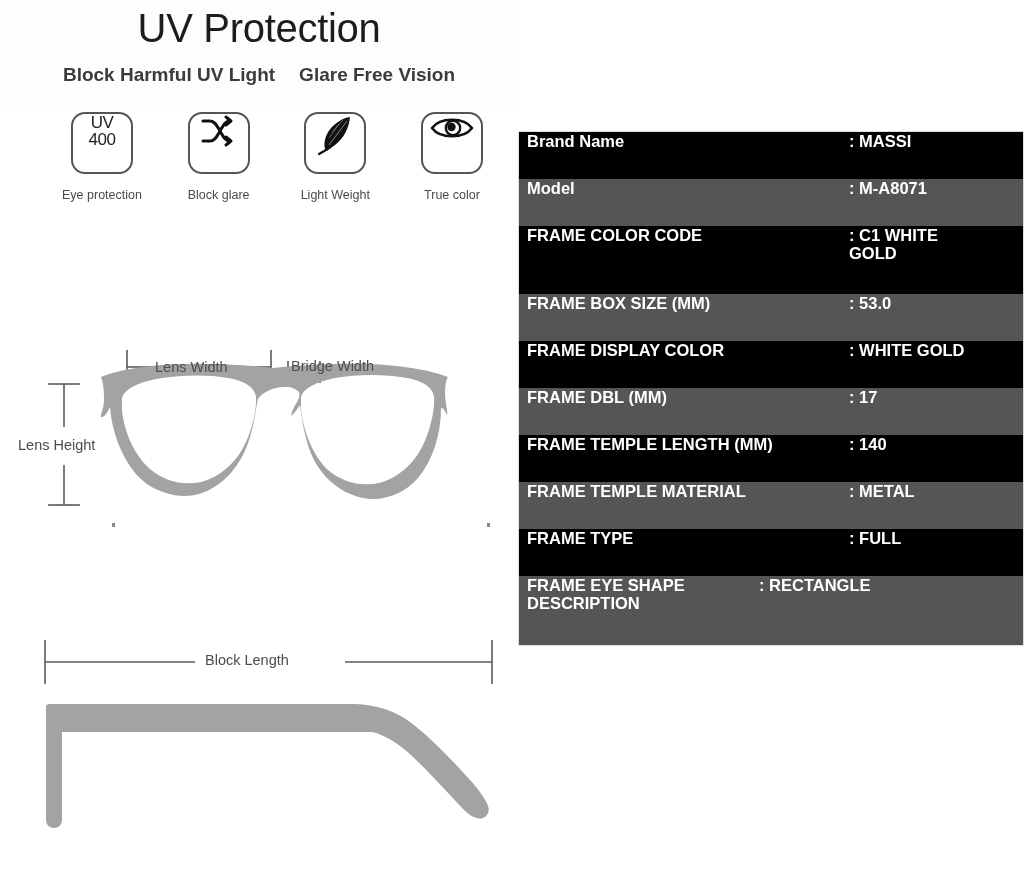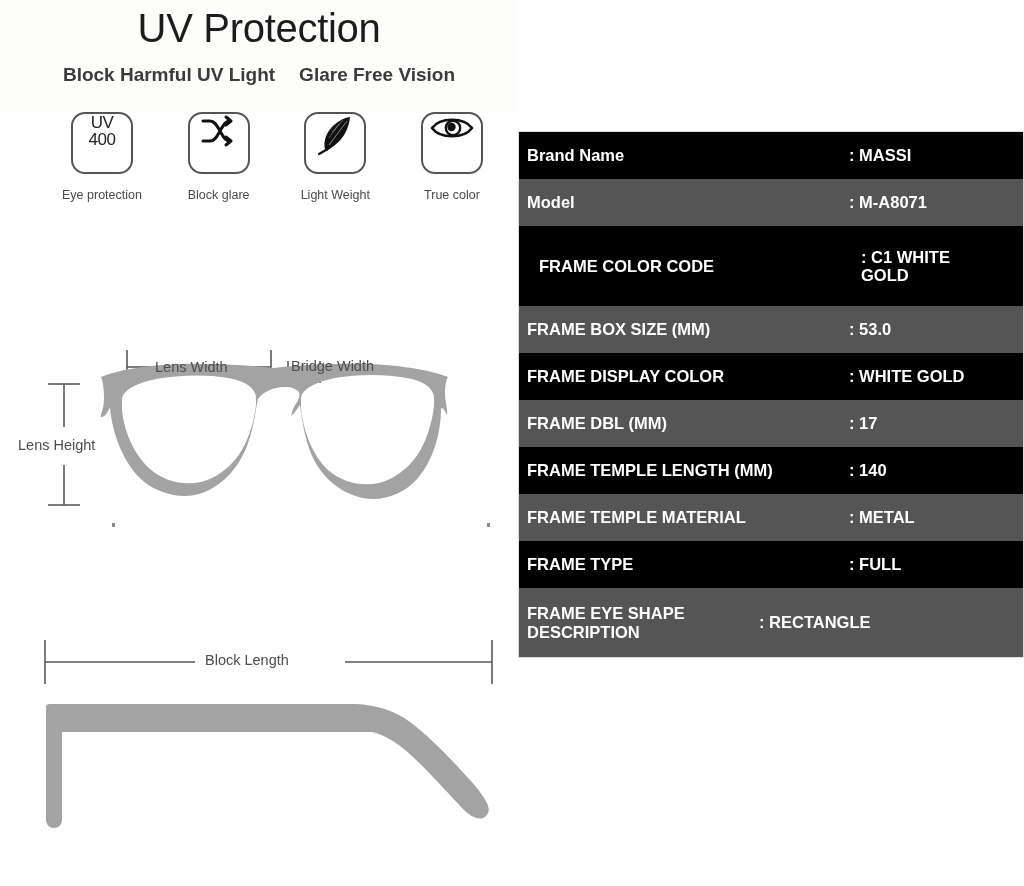--- a/index.html
+++ b/index.html
@@ -125,21 +125,21 @@
   #spec-table {
     position: absolute;
     left: 518px;
     top: 131px;
     width: 506px;
     border: 1px solid #dcdcdc;
     box-sizing: border-box;
   }
   .spec-row {
     display: flex;
-    align-items: center;
+    align-items: flex-start;
     color: #ffffff;
     box-sizing: border-box;
   }
   .spec-row.dark  { background: #000000; }
   .spec-row.light { background: #555555; }
   .spec-label {
     flex: 0 0 330px;
     padding-left: 8px;
     padding-right: 4px;
     font-size: 16.5px;
@@ -338,21 +338,21 @@
   <div class="spec-row dark" style="height:47px;">
     <div class="spec-label">Brand Name</div>
     <div class="spec-value">: MASSI</div>
   </div>
 
   <div class="spec-row light" style="height:47px;">
     <div class="spec-label">Model</div>
     <div class="spec-value">: M-A8071</div>
   </div>
 
-  <div class="spec-row dark" style="height:80px;padding-left:12px;">
+  <div class="spec-row dark" style="height:68px;">
     <div class="spec-label">FRAME COLOR CODE</div>
     <div class="spec-value" style="max-width:120px;">: C1 WHITE GOLD</div>
   </div>
 
   <div class="spec-row light" style="height:47px;">
     <div class="spec-label">FRAME BOX SIZE (MM)</div>
     <div class="spec-value">: 53.0</div>
   </div>
 
   <div class="spec-row dark" style="height:47px;">

